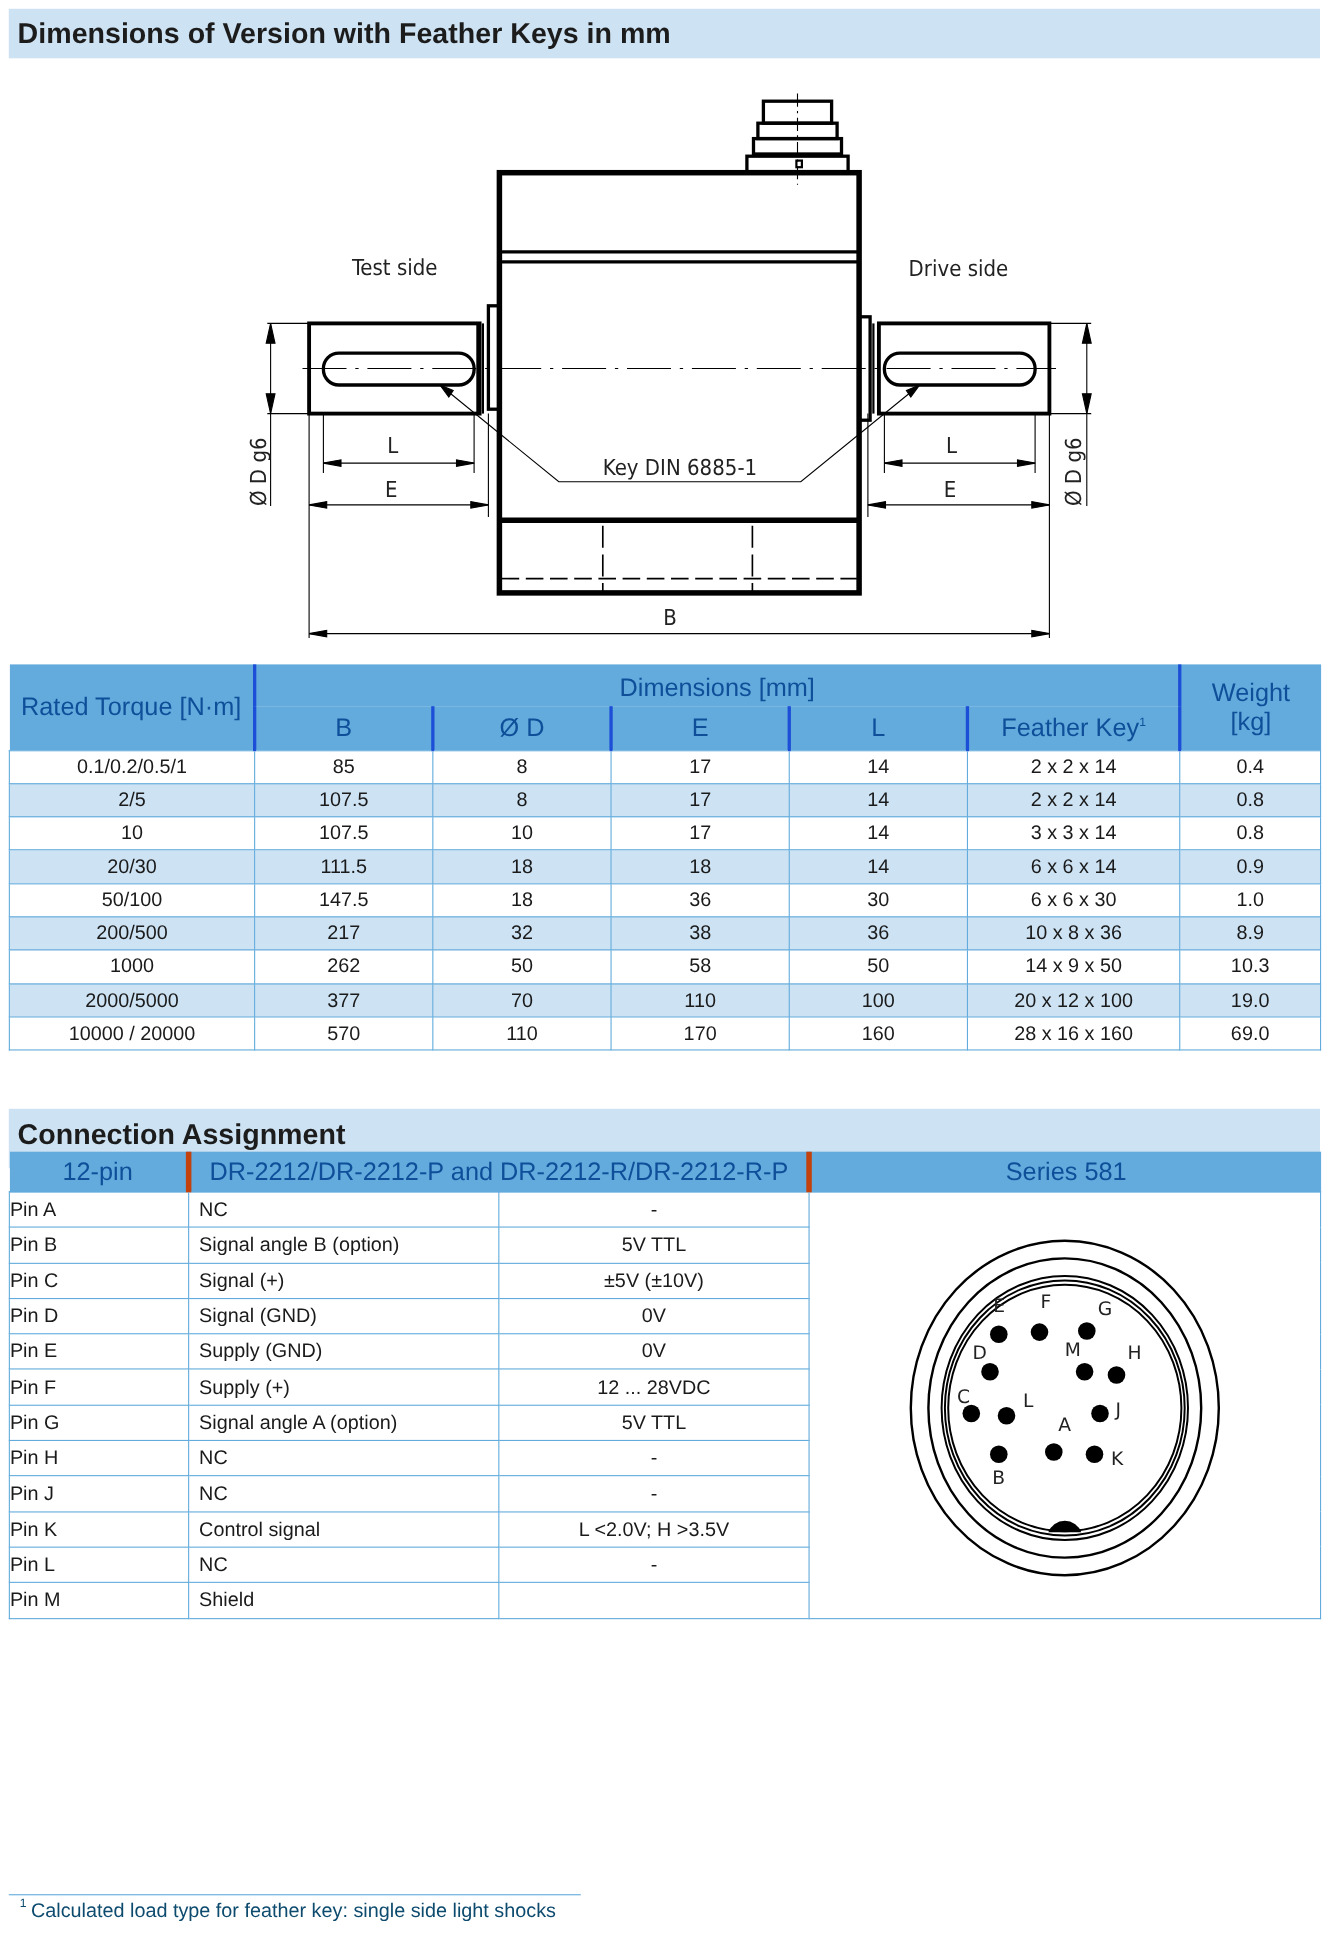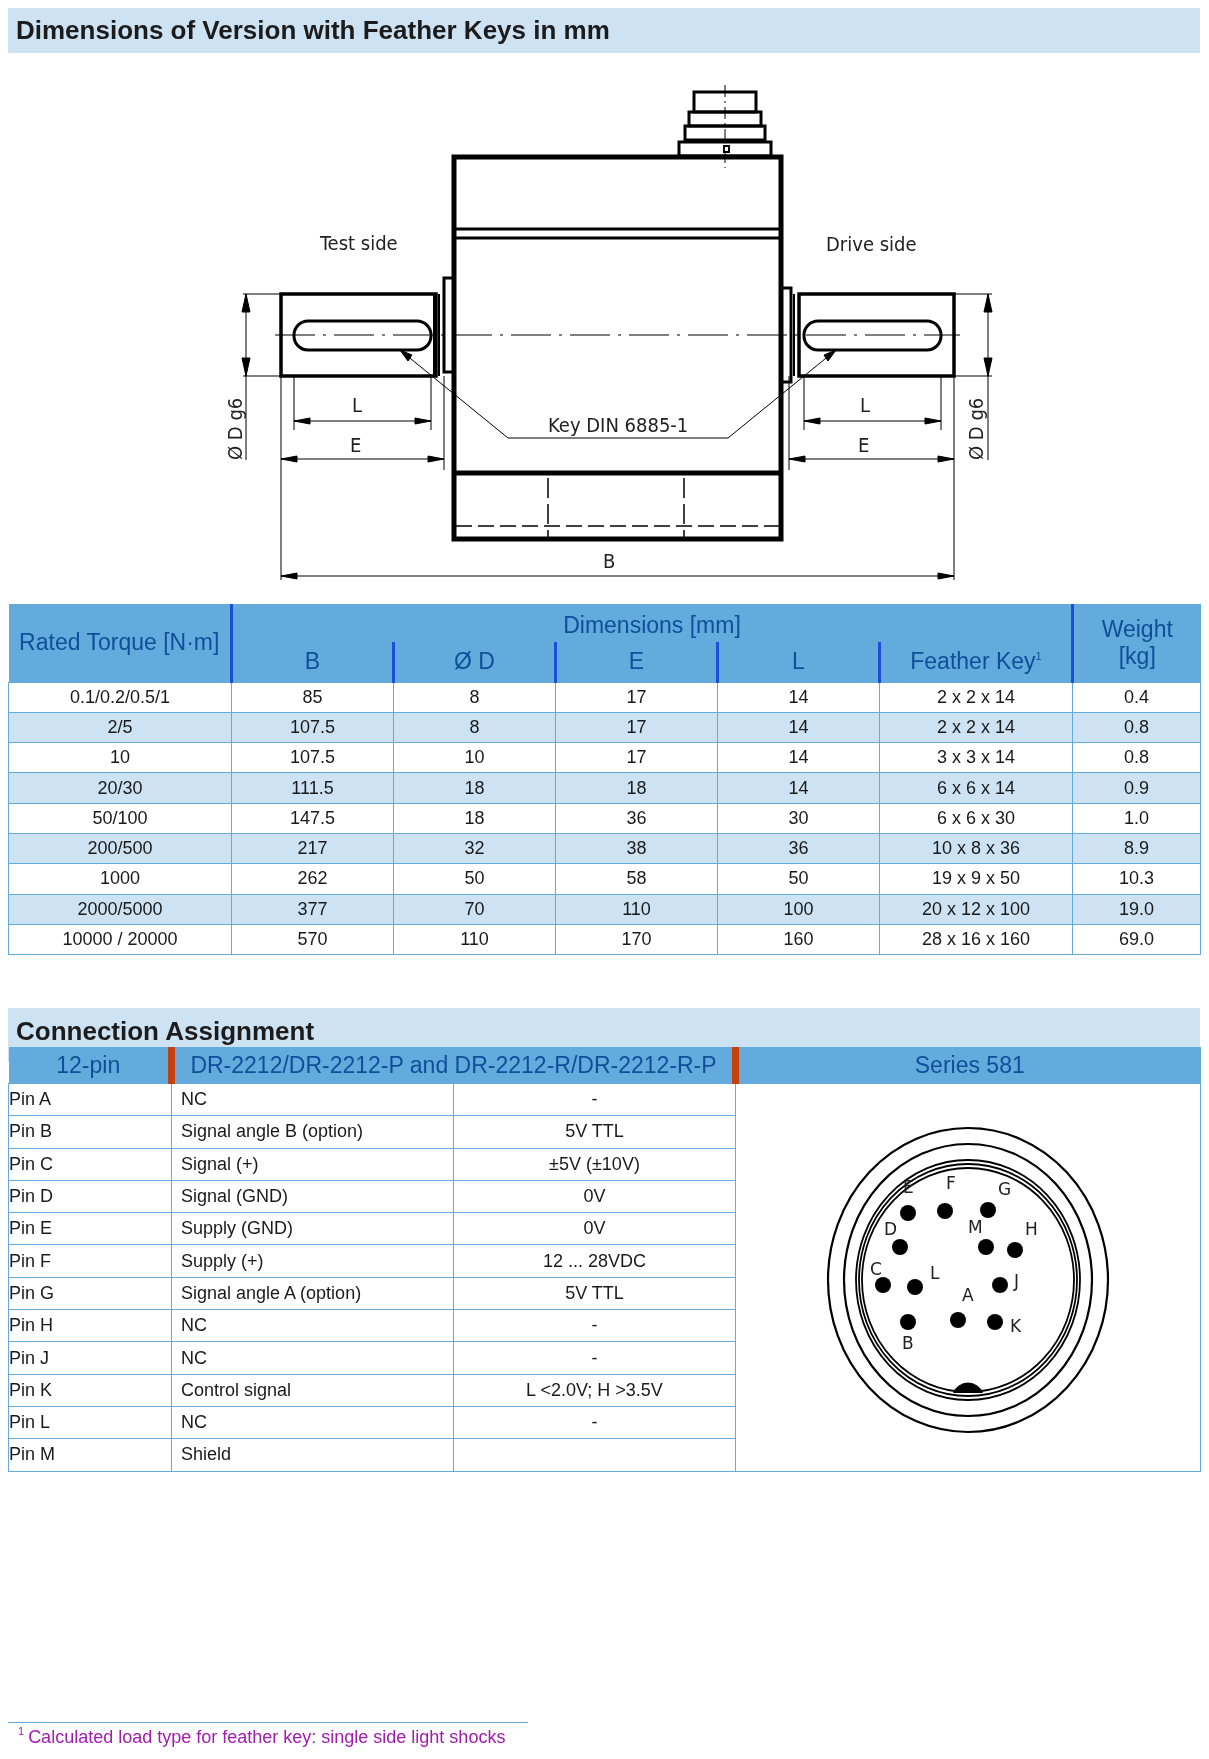--- a/index.html
+++ b/index.html
@@ -10,28 +10,28 @@
   #drawing { position:absolute; left:0; top:60px; width:1209px; height:530px; }
   .draw-label { font-family:"DejaVu Sans Condensed","DejaVu Sans", sans-serif; fill:#222; font-size:20px; }
   table { border-collapse:collapse; position:absolute; left:8px; width:1192px; table-layout:fixed; }
   #dim-table { top:604px; }
   #dim-table th { background:#62abdc; color:#0f4f9a; font-weight:normal; font-size:23px; border-left:3px solid #1d4ed8; }
   #dim-table td { text-align:center; font-size:18px; height:29.3px; border:1px solid #62abdc; padding:0; }
   #dim-table tr.alt td { background:#cde2f3; }
   #dim-table tr.row td { color:#1a1a1a; }
   sup { font-size:11px; }
   #conn-table { top:1047px; }
-  #conn-table th { background:#62abdc; color:#0f4f9a; font-weight:normal; font-size:23px; height:34px; border-left:7px solid #c2410c; }
+  #conn-table th { background:#62abdc; color:#0f4f9a; font-weight:normal; font-size:23px; height:34px; border-left:5px solid #c2410c; }
   #conn-table td { font-size:18px; height:31.3px; border:1px solid #62abdc; padding:0; }
   #conn-table td.pin { text-align:left; }
   #conn-table td.desc { text-align:left; padding-left:9px; }
   #conn-table td.val { text-align:center; }
   #conn-table td.img { text-align:center; vertical-align:middle; }
   #footnote-rule { position:absolute; left:8px; top:1722px; width:520px; height:1px; background:#62abdc; }
-  #footnote { position:absolute; left:18px; top:1727px; font-size:18px; color:#a21caf; }
+  #footnote { position:absolute; left:18px; top:1727px; font-size:18px; color:#0c4a6e; }
   #footnote sup { font-size:11px; vertical-align:top; position:relative; top:-2px; margin-right:4px; }
 </style>
 </head>
 <body>
 
 <div class="section-header" id="hdr1">Dimensions of Version with Feather Keys in mm</div>
 
 <svg id="drawing" viewBox="0 60 1209 530" xmlns="http://www.w3.org/2000/svg">
   <g stroke="#000" fill="none">
 
@@ -200,21 +200,21 @@
         <td>36</td>
         <td>10 x 8 x 36</td>
         <td>8.9</td>
       </tr>
       <tr class="row">
         <td>1000</td>
         <td>262</td>
         <td>50</td>
         <td>58</td>
         <td>50</td>
-        <td>19 x 9 x 50</td>
+        <td>14 x 9 x 50</td>
         <td>10.3</td>
       </tr>
       <tr class="row alt">
         <td>2000/5000</td>
         <td>377</td>
         <td>70</td>
         <td>110</td>
         <td>100</td>
         <td>20 x 12 x 100</td>
         <td>19.0</td>

